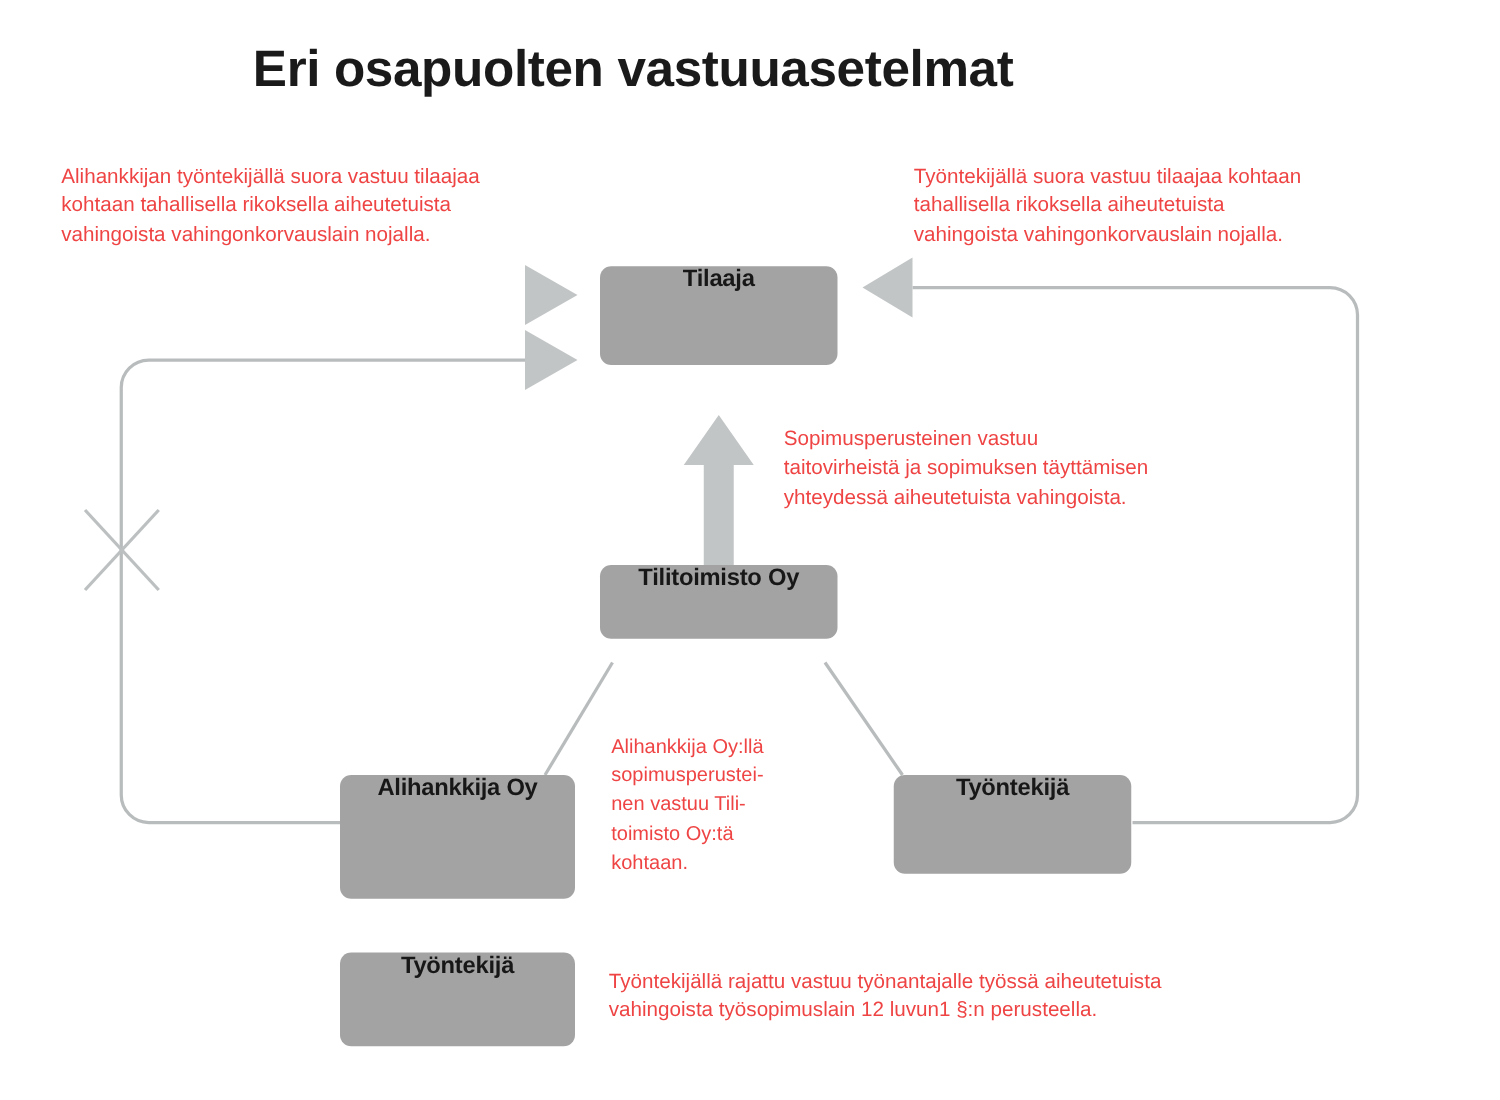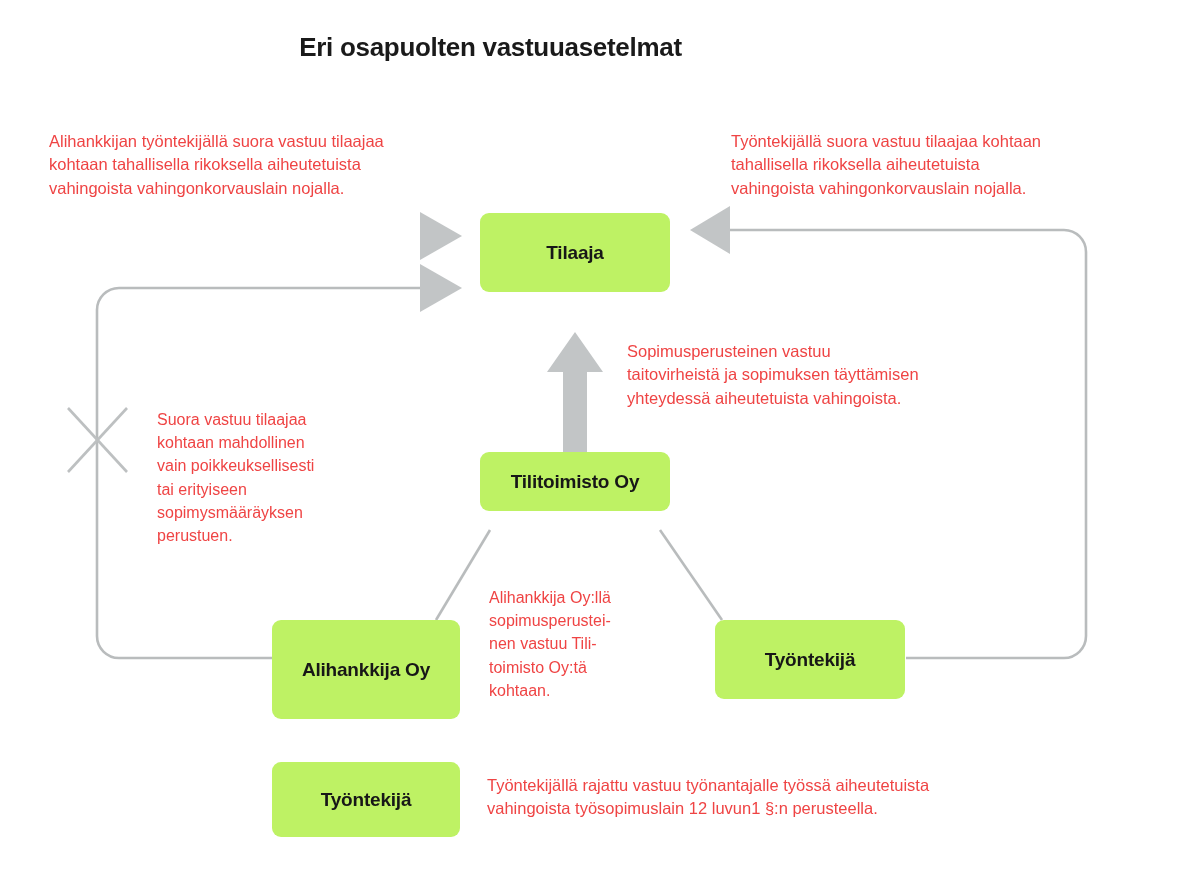--- a/index.html
+++ b/index.html
@@ -19,35 +19,34 @@
   #wires {
     position: absolute;
     left: 0;
     top: 0;
     width: 1200px;
     height: 880px;
     pointer-events: none;
   }
   .title {
     position: absolute;
-    left: 0;
+    left: 16px;
     top: 32px;
     width: 981px;
     text-align: center;
-    font-size: 26px;
+    font-size: 41px;
     font-weight: bold;
     letter-spacing: -0.3px;
     color: #1a1a1a;
   }
   .node {
     position: absolute;
-    background: #bef264;
+    background: #a3a3a3;
     border-radius: 9px;
     display: flex;
-    align-items: center;
     justify-content: center;
     font-size: 19px;
     font-weight: bold;
     color: #171717;
     letter-spacing: -0.2px;
   }
   .note {
     position: absolute;
     font-size: 16.5px;
     line-height: 1.42;
@@ -111,26 +110,20 @@
   </div>
 
   <div class="note" style="left:49px; top:130px; width:430px;">Alihankkijan työntekijällä suora vastuu tilaajaa
 kohtaan tahallisella rikoksella aiheutetuista
 vahingoista vahingonkorvauslain nojalla.</div>
 
   <div class="note" style="left:731px; top:130px; width:400px;">Työntekijällä suora vastuu tilaajaa kohtaan
 tahallisella rikoksella aiheutetuista
 vahingoista vahingonkorvauslain nojalla.</div>
 
-  <div class="note small" style="left:157px; top:408px; width:215px;">Suora vastuu tilaajaa
-kohtaan mahdollinen
-vain poikkeuksellisesti
-tai erityiseen
-sopimysmääräyksen
-perustuen.</div>
 
   <div class="note" style="left:627px; top:340px; width:380px;">Sopimusperusteinen vastuu
 taitovirheistä ja sopimuksen täyttämisen
 yhteydessä aiheutetuista vahingoista.</div>
 
 
   <div class="note small" style="left:489px; top:586px; width:180px;">Alihankkija Oy:llä
 sopimusperustei-
 nen vastuu Tili-
 toimisto Oy:tä

